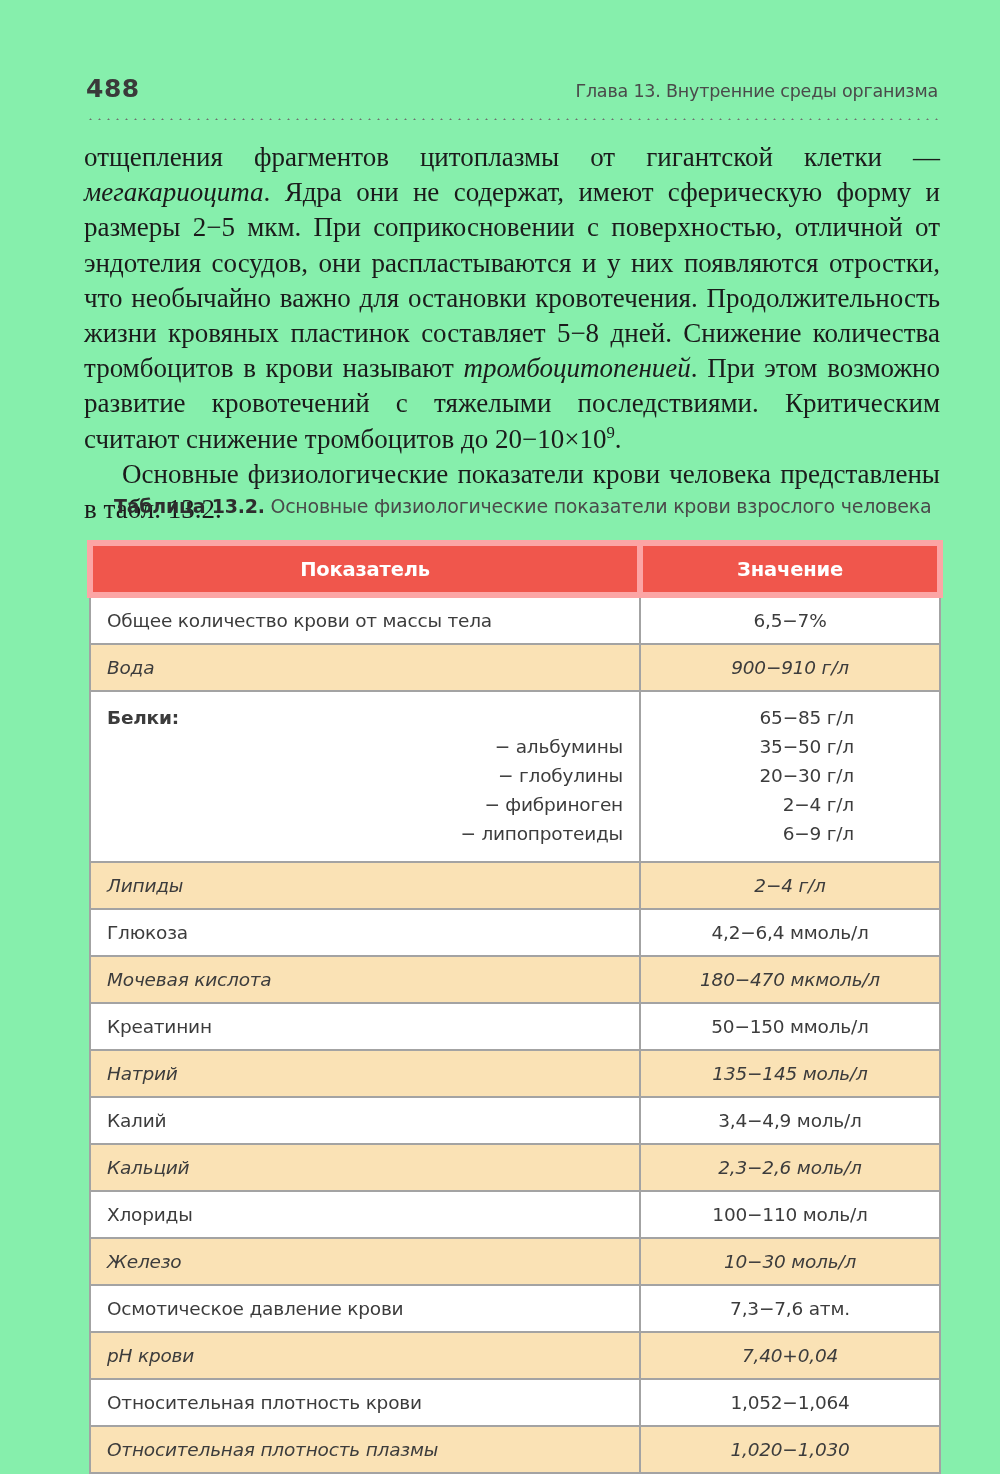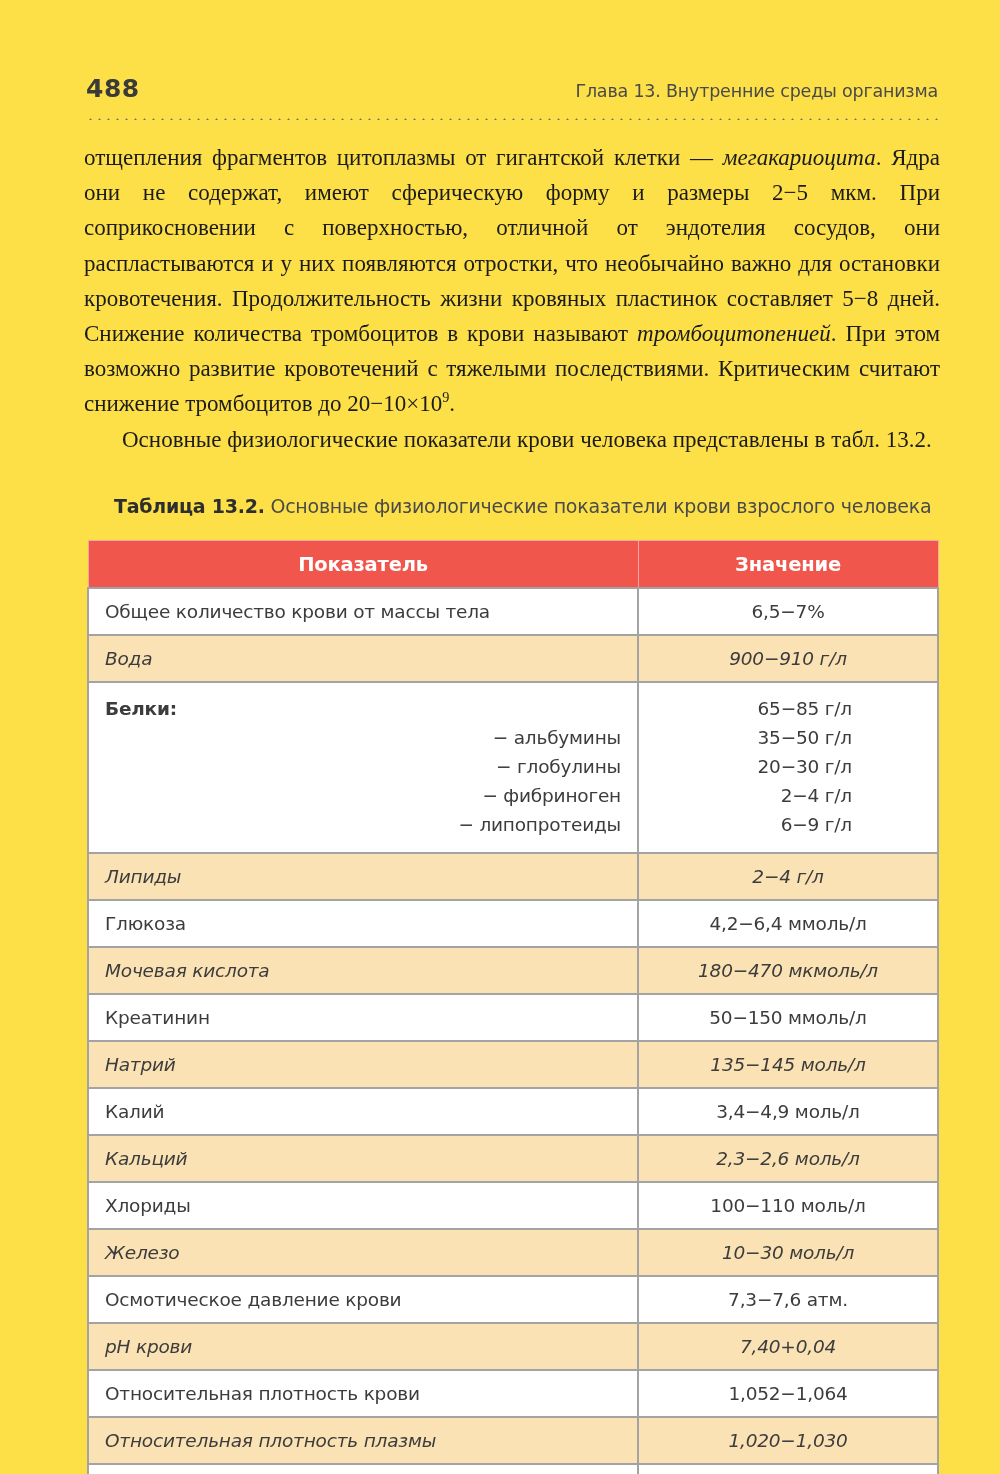--- a/index.html
+++ b/index.html
@@ -15,21 +15,21 @@
     font-family: "Liberation Serif", serif;
     color: #1a1a1a;
     overflow: hidden;
   }
 
   .page {
     position: absolute;
     inset: 0;
     width: 1000px;
     height: 1474px;
-    background: #fde047;
+    background: #86efac;
   }
 
   
   .running-head {
     position: absolute;
     left: 86px;
     top: 74px;
     width: 852px;
     height: 34px;
     display: flex;
@@ -62,21 +62,21 @@
     background-position: 0 1px;
   }
 
   
   .body-text {
     position: absolute;
     left: 84px;
     top: 140px;
     width: 856px;
     font-family: "Liberation Serif", serif;
-    font-size: 23px;
+    font-size: 27px;
     line-height: 35.2px;
     color: #1b1b1b;
     text-align: justify;
     text-justify: inter-word;
   }
   .body-text p { margin: 0; }
   .body-text p.indent { text-indent: 38px; }
   .body-text i { font-style: italic; }
   .body-text sup {
     font-size: 0.62em;
@@ -118,21 +118,21 @@
 
   .blood-table th {
     background: #f0564c;
     color: #ffffff;
     font-size: 19.5px;
     font-weight: 700;
     letter-spacing: -0.2px;
     height: 46px;
     padding: 0;
     text-align: center;
-    border: 1px solid #fca5a5;
+    border: 6px solid #fca5a5;
   }
   .blood-table td {
     border: 2px solid #a3a3a3;
     font-size: 18.5px;
     color: #3c3c3c;
     letter-spacing: -0.2px;
     height: 45px;
     padding: 0 16px;
     vertical-align: middle;
   }

